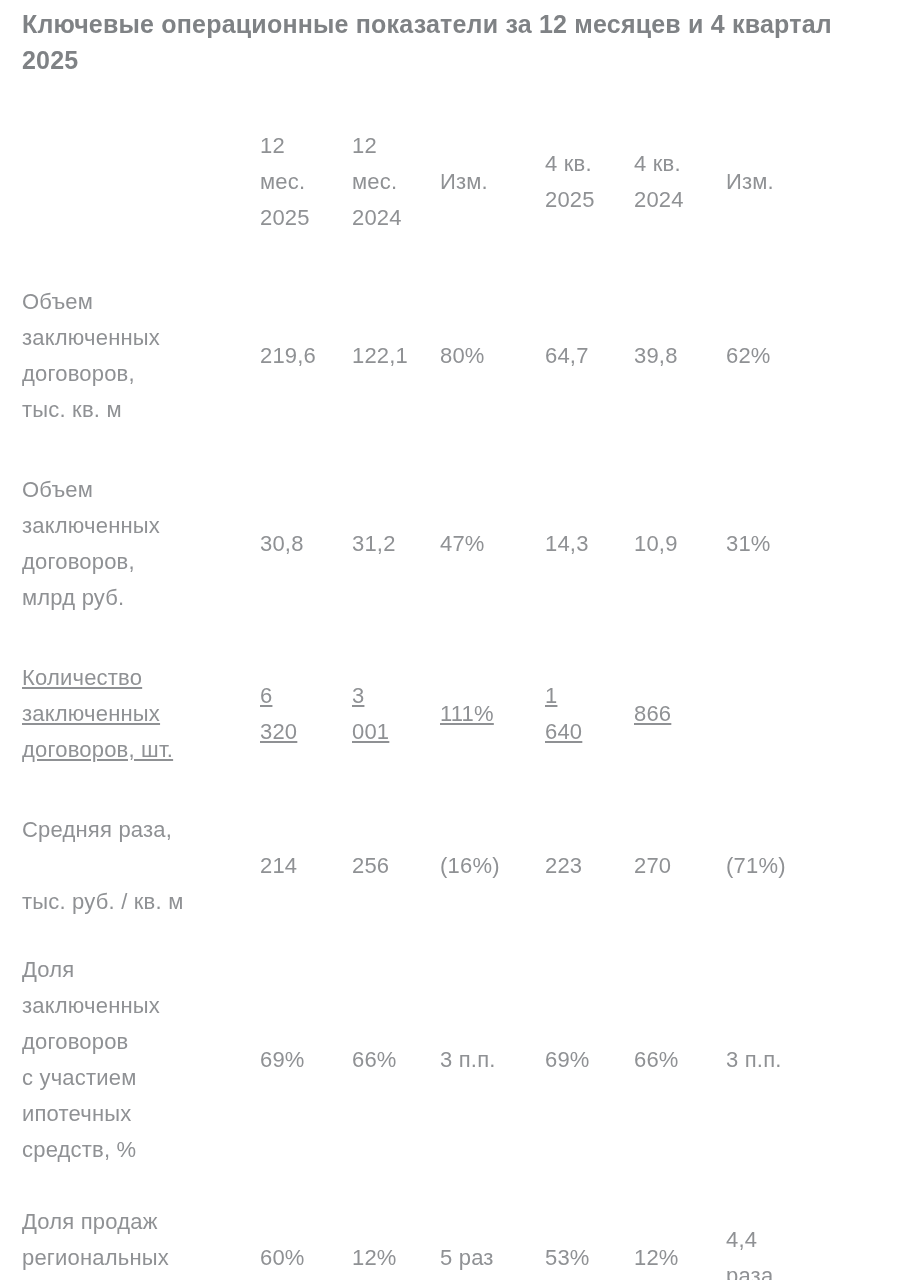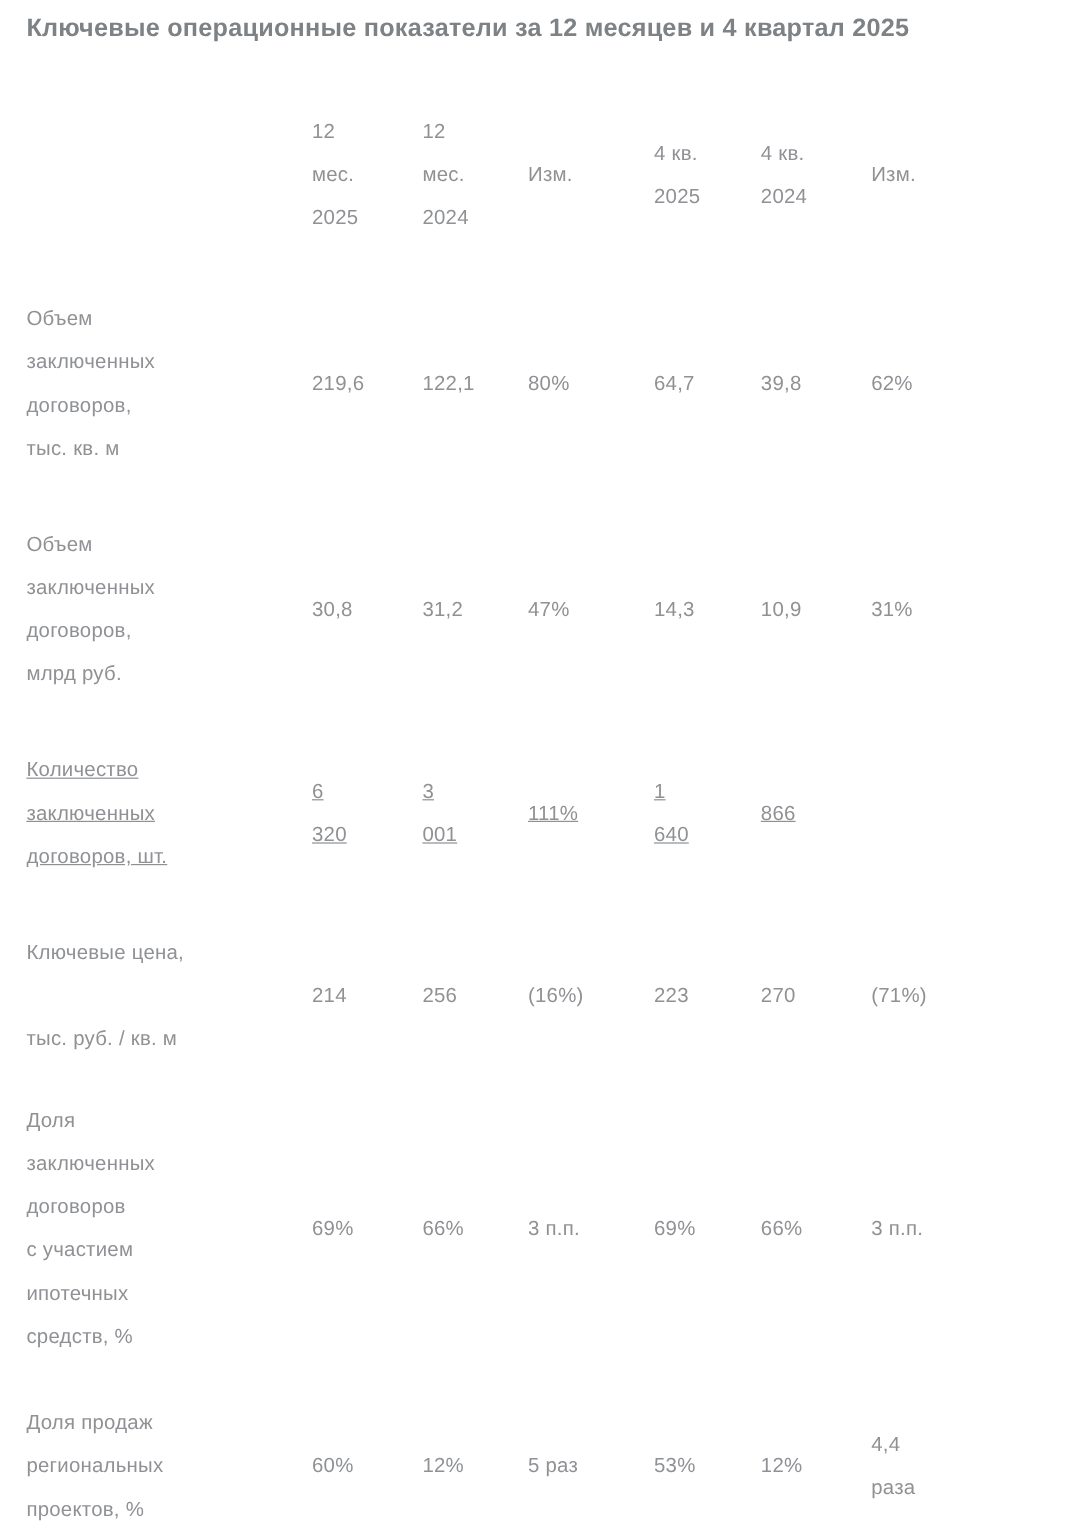--- a/index.html
+++ b/index.html
@@ -17,34 +17,34 @@
     font-family: "Liberation Sans", sans-serif;
     color: var(--bodyText);
   }
   .page {
     width: 899px;
     height: 1280px;
     padding: 6px 20px 0 22px;
   }
   .title {
     margin: 0;
-    font-size: 21px;
+    font-size: 25px;
     line-height: 36px;
     font-weight: 600;
     letter-spacing: 0.2px;
     color: var(--titleText);
   }
   .table {
     width: 100%;
   }
   .row {
     display: grid;
     grid-template-columns: 238px 92px 88px 105px 89px 92px auto;
     align-items: center;
-    font-size: 17px;
+    font-size: 22px;
     line-height: 36px;
     letter-spacing: 0.2px;
     font-weight: 400;
   }
   .cell {
     white-space: pre-line;
     padding-right: 6px;
   }
   .label { color: var(--bodyText); }
   .value { color: var(--bodyText); }
@@ -115,21 +115,21 @@
 320</div>
       <div class="cell value">3
 001</div>
       <div class="cell value">111%</div>
       <div class="cell value">1
 640</div>
       <div class="cell value">866</div>
     </div>
 
     <div class="row">
-      <div class="cell label">Ключевые цена,
+      <div class="cell label">Средняя раза,
 
 тыс. руб. / кв. м</div>
       <div class="cell value">214</div>
       <div class="cell value">256</div>
       <div class="cell value">(16%)</div>
       <div class="cell value">223</div>
       <div class="cell value">270</div>
       <div class="cell value">(71%)</div>
     </div>
 

